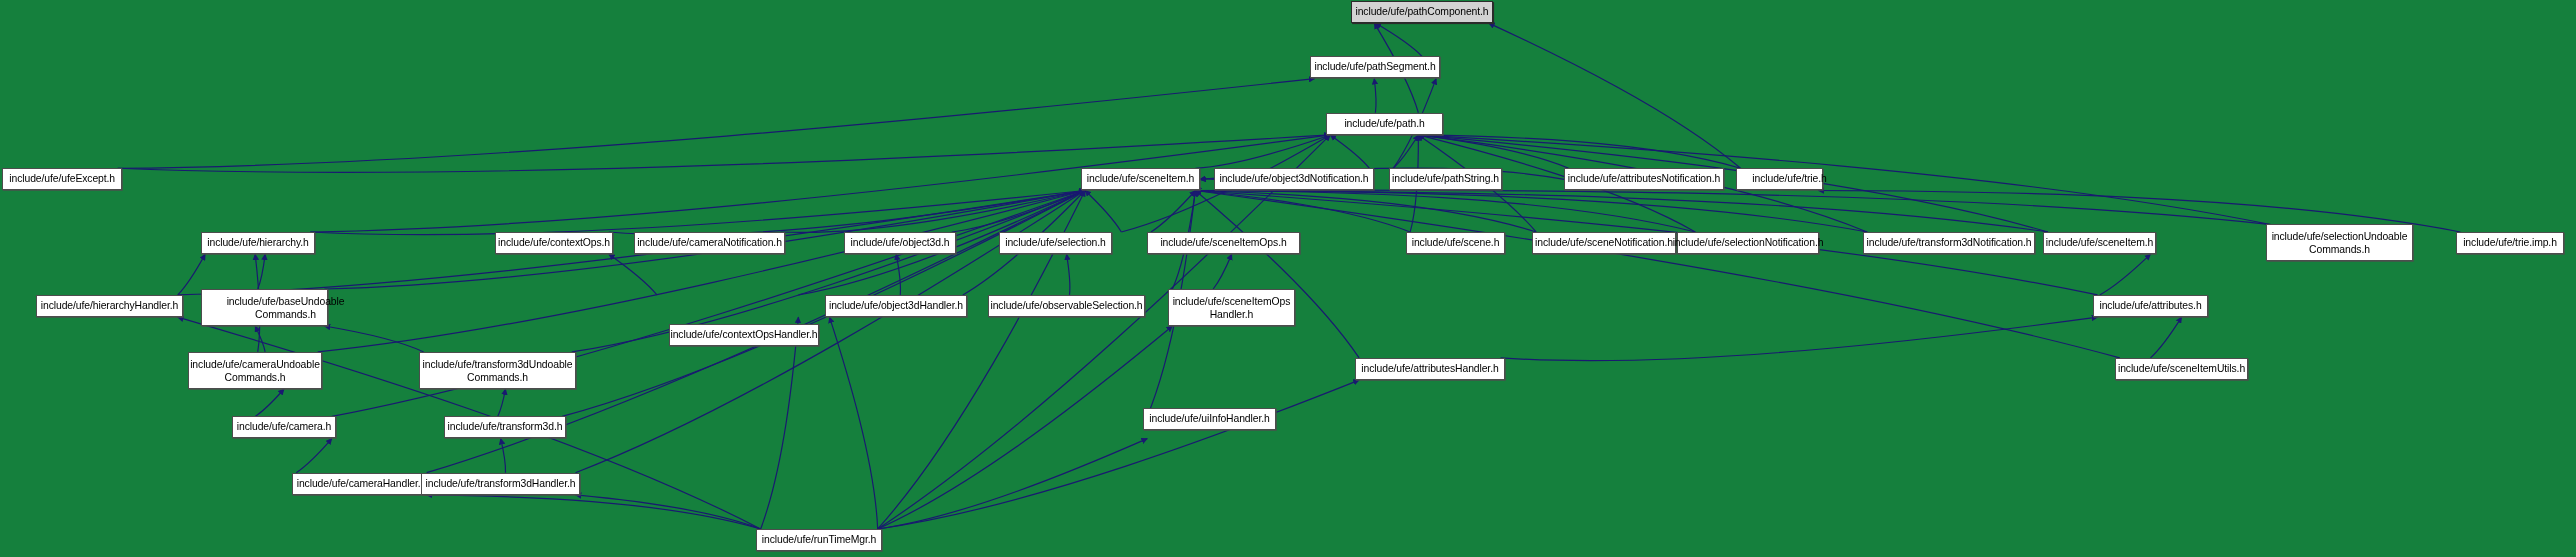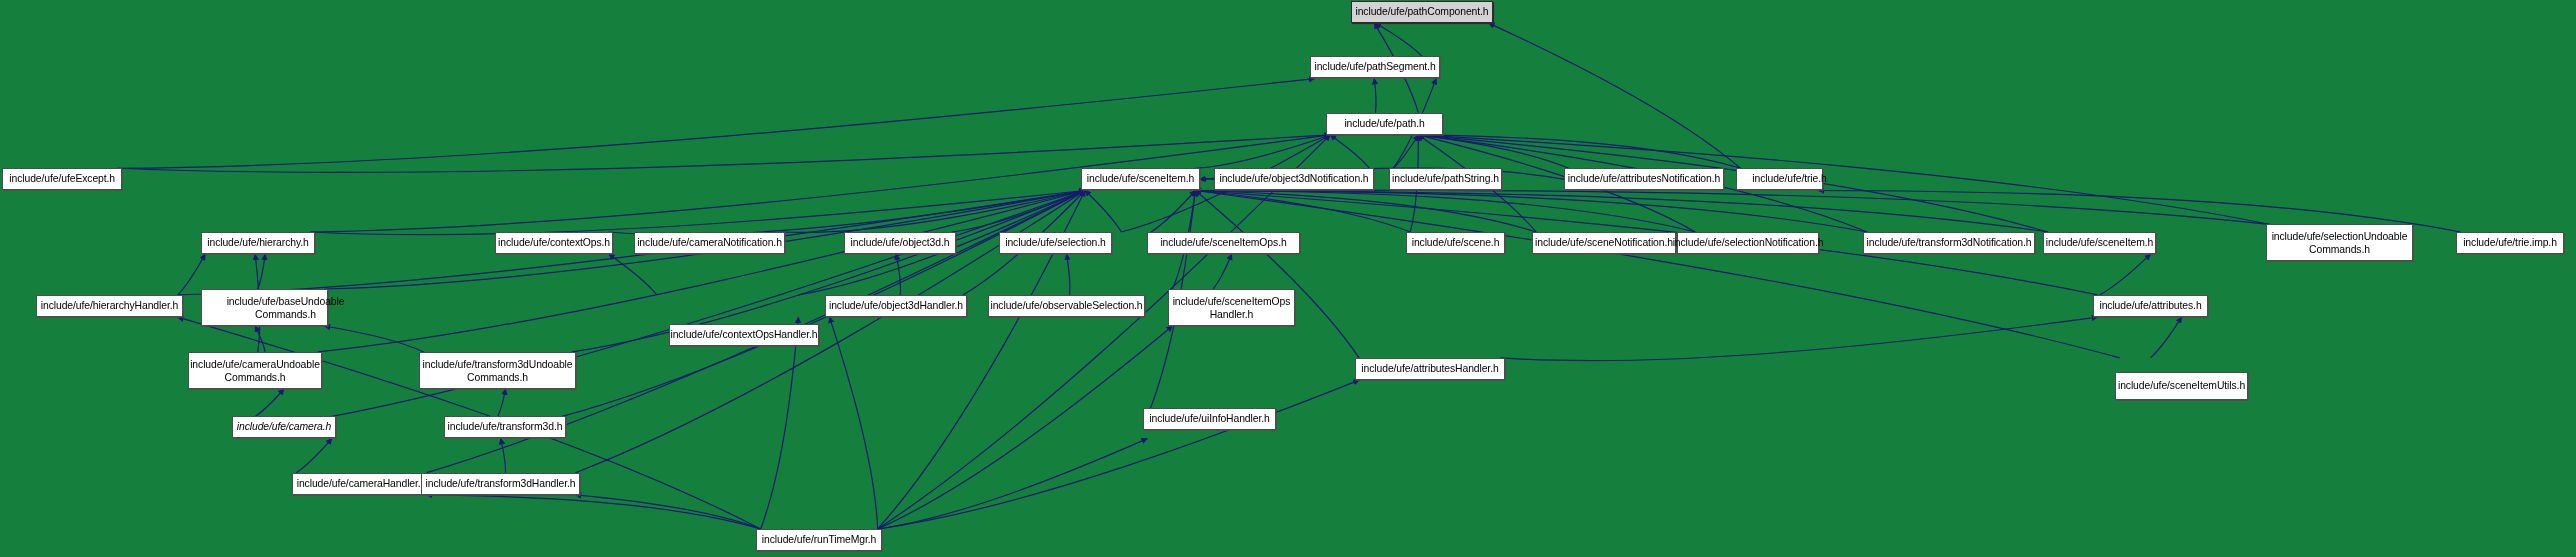--- a/index.html
+++ b/index.html
@@ -170,22 +170,22 @@
       <div class="node" style="left: 825px; top: 295px; width: 142px; height: 22px;">include/ufe/object3dHandler.h</div>
       <div class="node" style="left: 988px; top: 295px; width: 157px; height: 22px;">include/ufe/observableSelection.h</div>
       <div class="node tall" style="left: 1168px; top: 289px; width: 127px; height: 37px;">include/ufe/sceneItemOps
 Handler.h</div>
       <div class="node" style="left: 2093px; top: 295px; width: 115px; height: 22px;">include/ufe/attributes.h</div>
       <div class="node tall" style="left: 188px; top: 352px; width: 134px; height: 37px;">include/ufe/cameraUndoable
 Commands.h</div>
       <div class="node tall" style="left: 419px; top: 352px; width: 157px; height: 37px;">include/ufe/transform3dUndoable
 Commands.h</div>
       <div class="node" style="left: 1355px; top: 358px; width: 150px; height: 22px;">include/ufe/attributesHandler.h</div>
-      <div class="node" style="left: 2115px; top: 372px; width: 133px; height: 28px;">include/ufe/sceneItemUtils.h</div>
-      <div class="node" style="left: 232px; top: 416px; width: 104px; height: 22px; font-style: italic;">include/ufe/camera.h</div>
+      <div class="node" style="left: 2115px; top: 358px; width: 133px; height: 22px;">include/ufe/sceneItemUtils.h</div>
+      <div class="node" style="left: 232px; top: 416px; width: 104px; height: 22px;">include/ufe/camera.h</div>
       <div class="node" style="left: 444px; top: 416px; width: 122px; height: 22px;">include/ufe/transform3d.h</div>
       <div class="node" style="left: 1143px; top: 408px; width: 133px; height: 22px;">include/ufe/uiInfoHandler.h</div>
       <div class="node" style="left: 292px; top: 473px; width: 139px; height: 22px;">include/ufe/cameraHandler.h</div>
       <div class="node" style="left: 421px; top: 473px; width: 159px; height: 22px;">include/ufe/transform3dHandler.h</div>
       <div class="node" style="left: 756px; top: 529px; width: 126px; height: 22px;">include/ufe/runTimeMgr.h</div>
     </div>
 </div>
 
 
 </body></html>

